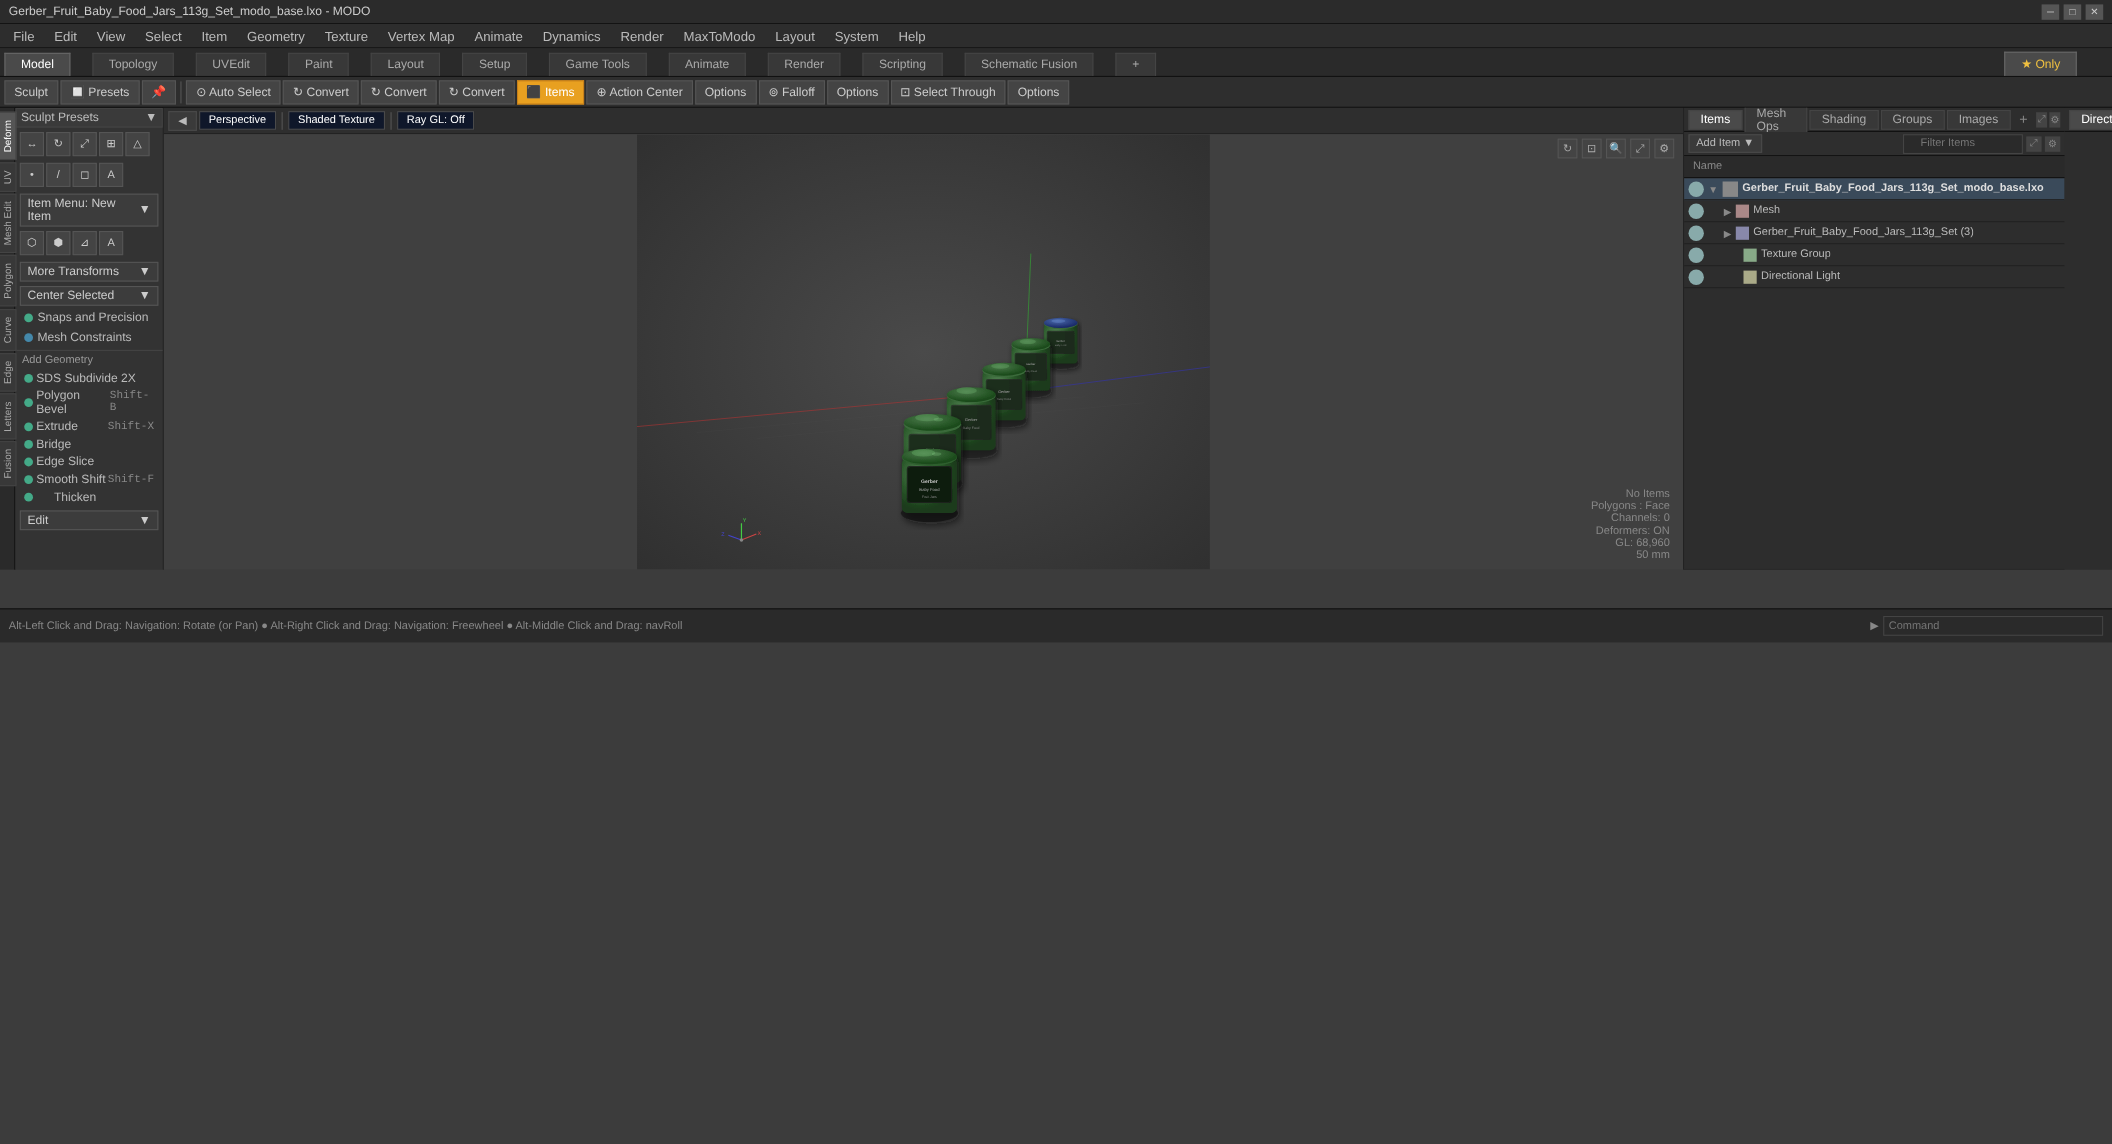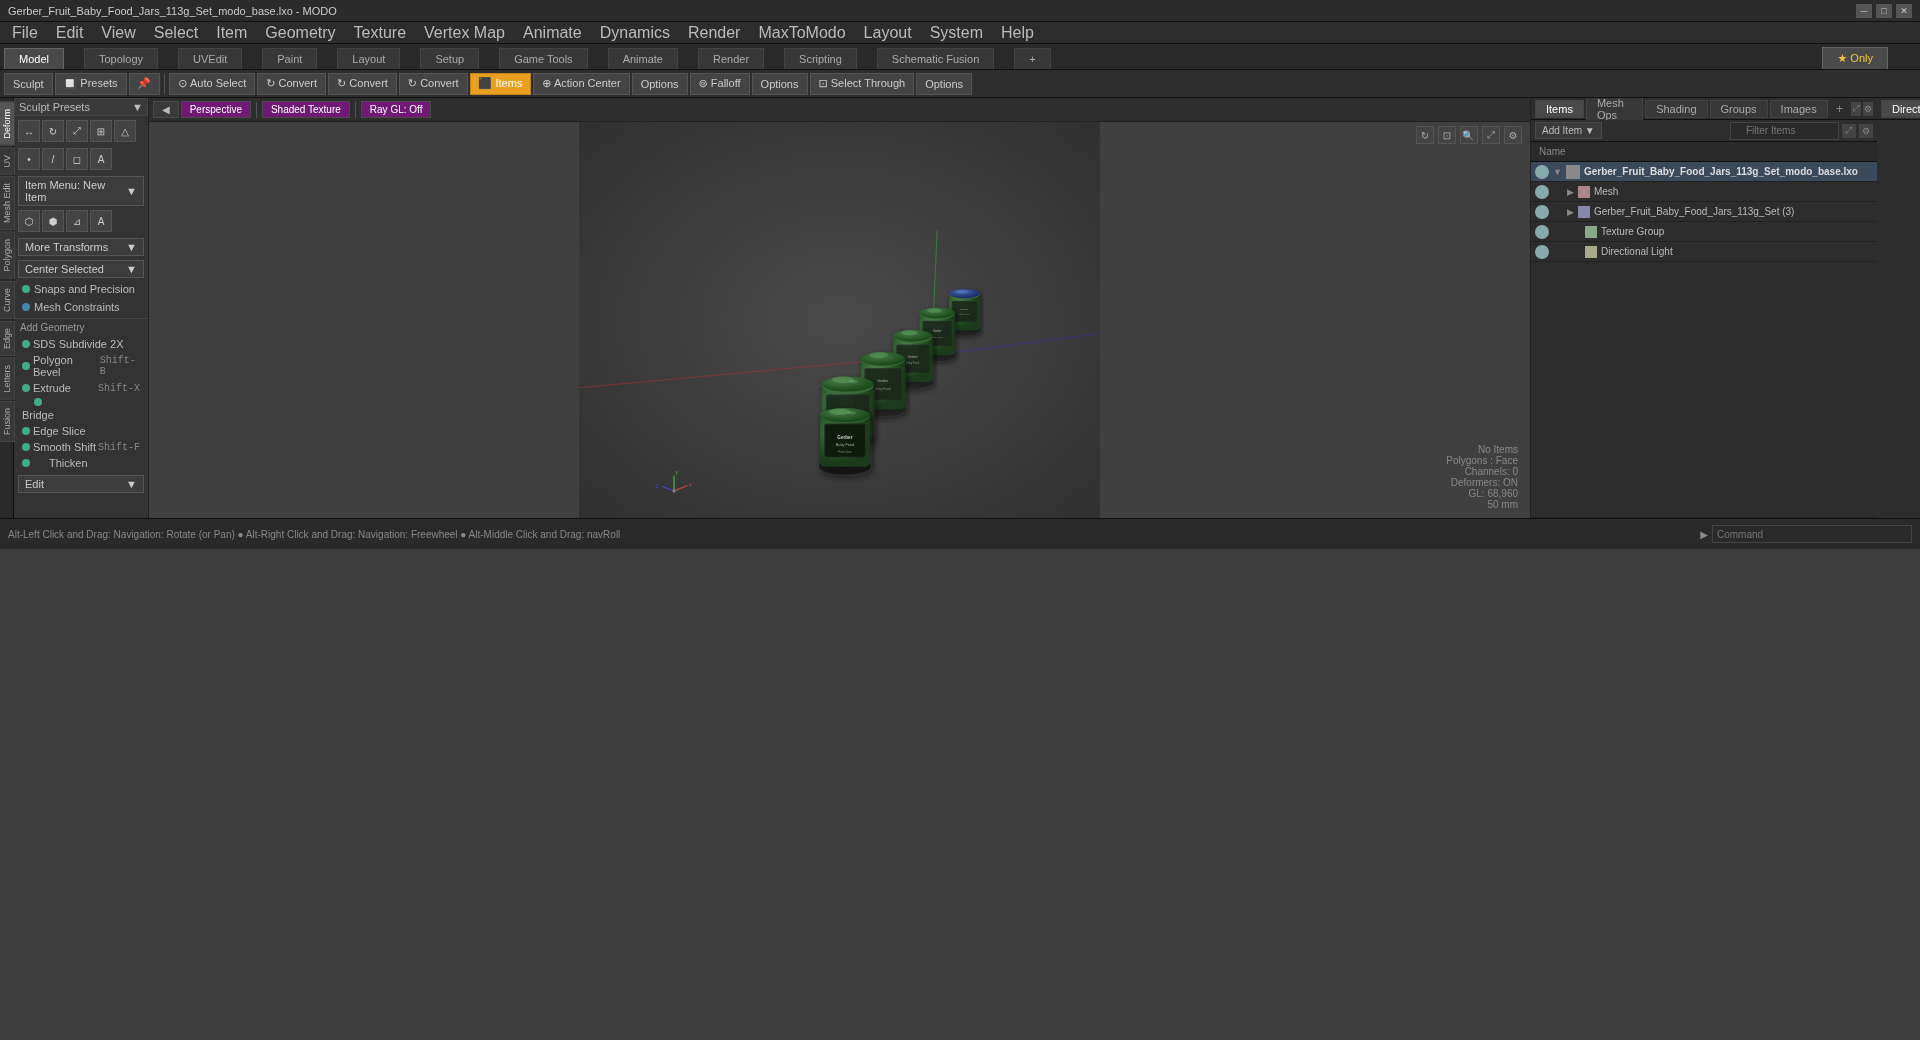--- a/index.html
+++ b/index.html
@@ -37,21 +37,21 @@
       display: flex;
       align-items: center;
       padding: 0 4px;
       gap: 2px;
       border-bottom: 1px solid #111;
     }
     .menu-item {
       padding: 2px 8px;
       cursor: pointer;
       color: #bbb;
-      font-size: 16px;
+      font-size: 12px;
       text-align: center;
     }
     .toolbar-btn {
       height: 22px;
       padding: 0 8px;
       background: #444;
       border: 1px solid #555;
       color: #ccc;
       font-size: 11px;
       cursor: pointer;
@@ -235,21 +235,21 @@
       border-bottom: 1px solid #222;
     }
     .vp-btn {
       padding: 2px 8px;
       background: #3a3a3a;
       border: 1px solid #4a4a4a;
       color: #bbb;
       font-size: 10px;
       cursor: pointer;
     }
-    .vp-btn.active { background: #701a75; color: #fff; }
+    .vp-btn.active { background: #0f172a; color: #fff; }
     .vp-separator { width: 1px; height: 16px; background: #555; margin: 0 3px; }
 
     
     #viewport-canvas {
       flex: 1;
       position: relative;
       overflow: hidden;
       background: #404040;
     }
 
@@ -257,20 +257,21 @@
     #status-bar {
       height: 22px;
       background: #2a2a2a;
       border-top: 1px solid #111;
       display: flex;
       align-items: center;
       padding: 15px 8px;
       justify-content: space-between;
       font-size: 10px;
       color: #888;
+      margin-top: 35px;
     }
 
     
     #right-panels {
       width: 390px;
       background: #333;
       border-left: 1px solid #222;
       display: flex;
       flex-direction: row;
     }
@@ -623,21 +624,21 @@
 
     <div class="left-kbd-item">
       <span style="display:flex;align-items:center;gap:3px;">
         <span style="width:8px;height:8px;background:#4a8;border-radius:50%;flex-shrink:0;"></span>
         <span>Extrude</span>
       </span>
       <span class="kbd-hint">Shift-X</span>
     </div>
 
     <div class="left-kbd-item">
-      <span style="display:flex;align-items:center;gap:3px;flex-direction:column;">
+      <span style="display:flex;align-items:center;gap:3px;">
         <span style="width:8px;height:8px;background:#4a8;border-radius:50%;flex-shrink:0;"></span>
         <span>Bridge</span>
       </span>
     </div>
 
     <div class="left-kbd-item">
       <span style="display:flex;align-items:center;gap:3px;">
         <span style="width:8px;height:8px;background:#4a8;border-radius:50%;flex-shrink:0;"></span>
         <span>Edge Slice</span>
       </span>

